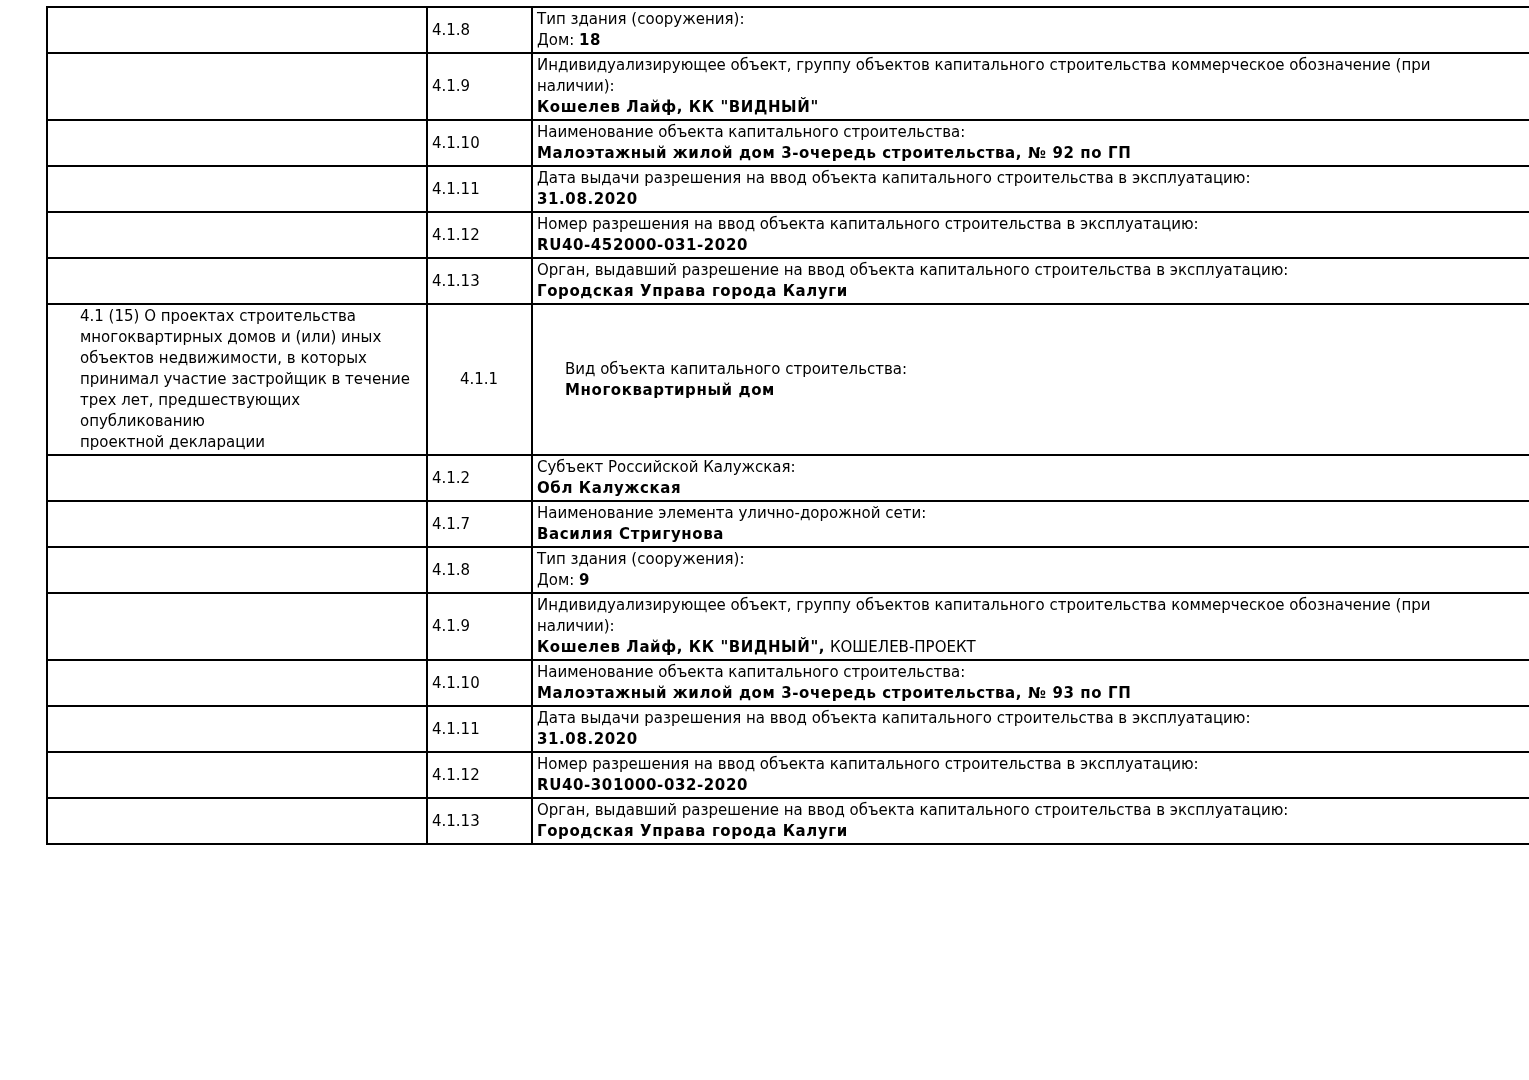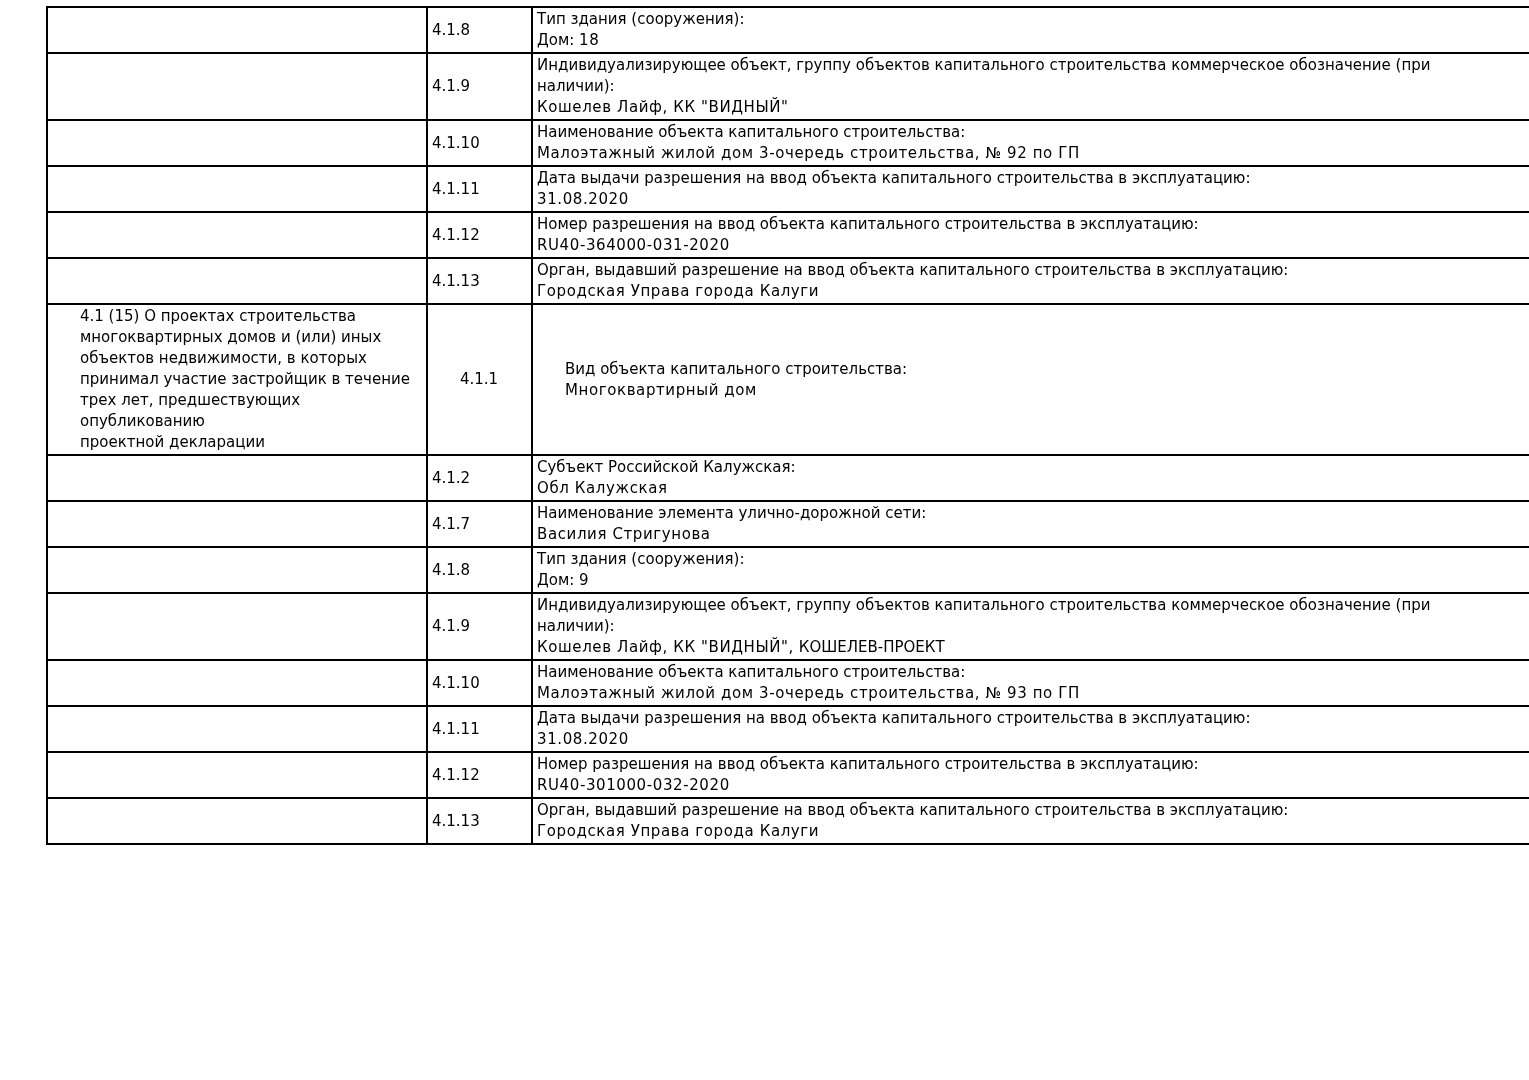--- a/index.html
+++ b/index.html
@@ -46,21 +46,21 @@
   }
   td.content-cell .label {
     display: block;
     white-space: pre-line;
   }
   td.content-cell .value-line {
     display: block;
     white-space: nowrap;
   }
   .value {
-    font-weight: normal;
+    font-weight: bold;
     letter-spacing: 0.6px;
   }
   .plain {
     font-weight: normal;
     letter-spacing: 0;
   }
   tr.tall-row td {
     height: 123px;
     padding-left: 32px;
   }
@@ -107,21 +107,21 @@
           <td class="content-cell">
             <span class="label">Дата выдачи разрешения на ввод объекта капитального строительства в эксплуатацию:</span>
             <span class="value-line"><span class="value">31.08.2020</span></span>
           </td>
         </tr>
         <tr>
           <td></td>
           <td class="code-cell">4.1.12</td>
           <td class="content-cell">
             <span class="label">Номер разрешения на ввод объекта капитального строительства в эксплуатацию:</span>
-            <span class="value-line"><span class="value">RU40-364000-031-2020</span></span>
+            <span class="value-line"><span class="value">RU40-452000-031-2020</span></span>
           </td>
         </tr>
         <tr>
           <td></td>
           <td class="code-cell">4.1.13</td>
           <td class="content-cell">
             <span class="label">Орган, выдавший разрешение на ввод объекта капитального строительства в эксплуатацию:</span>
             <span class="value-line"><span class="value">Городская Управа города Калуги</span></span>
           </td>
         </tr>

